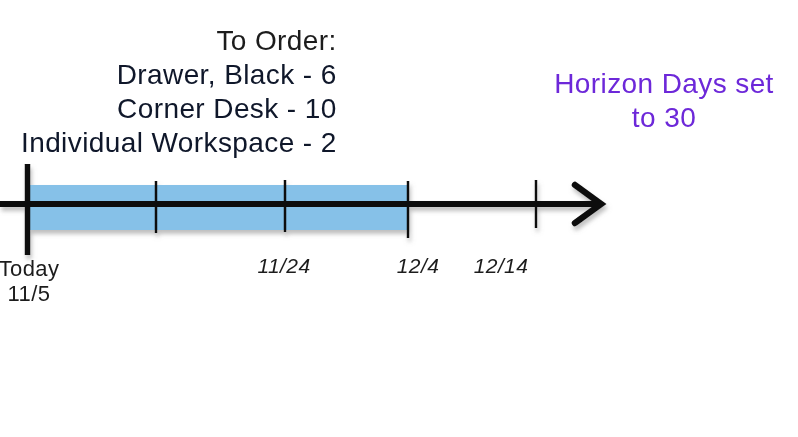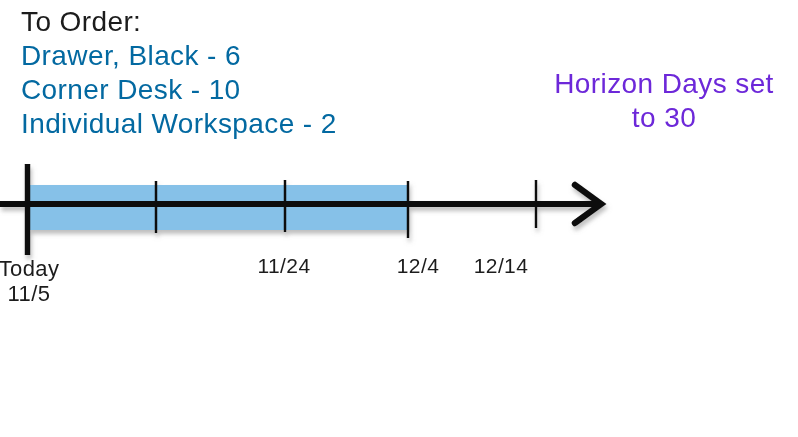--- a/index.html
+++ b/index.html
@@ -12,30 +12,31 @@
     width: 798px;
     height: 437px;
     background: #ffffff;
     overflow: hidden;
     font-family: "Liberation Sans", sans-serif;
     letter-spacing: 0.4px;
   }
   .order-panel {
     position: absolute;
     left: 21px;
-    top: 5px;
+    top: 24px;
     font-size: 28px;
     line-height: 34px;
     white-space: nowrap;
+    text-align: right;
   }
   .order-heading {
     color: #1c1c1c;
   }
   .order-item {
-    color: #0369a1;
+    color: #0f172a;
   }
   .horizon-note {
     position: absolute;
     left: 530px;
     top: 67px;
     width: 268px;
     text-align: center;
     font-size: 28px;
     line-height: 34px;
     color: #6d28d9;
@@ -45,20 +46,21 @@
     left: 0;
     top: 160px;
   }
   .tick-label {
     position: absolute;
     top: 254px;
     transform: translateX(-50%);
     font-size: 21px;
     color: #1c1c1c;
     white-space: nowrap;
+    font-style: italic;
   }
   .today-label {
     position: absolute;
     top: 256px;
     transform: translateX(-50%);
     font-size: 22px;
     line-height: 25px;
     color: #1c1c1c;
     text-align: center;
     white-space: nowrap;

